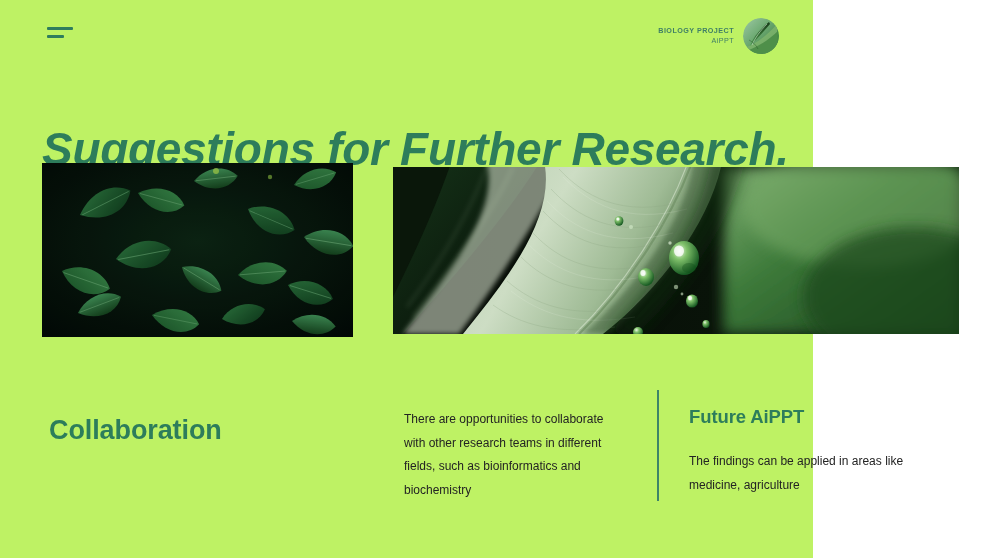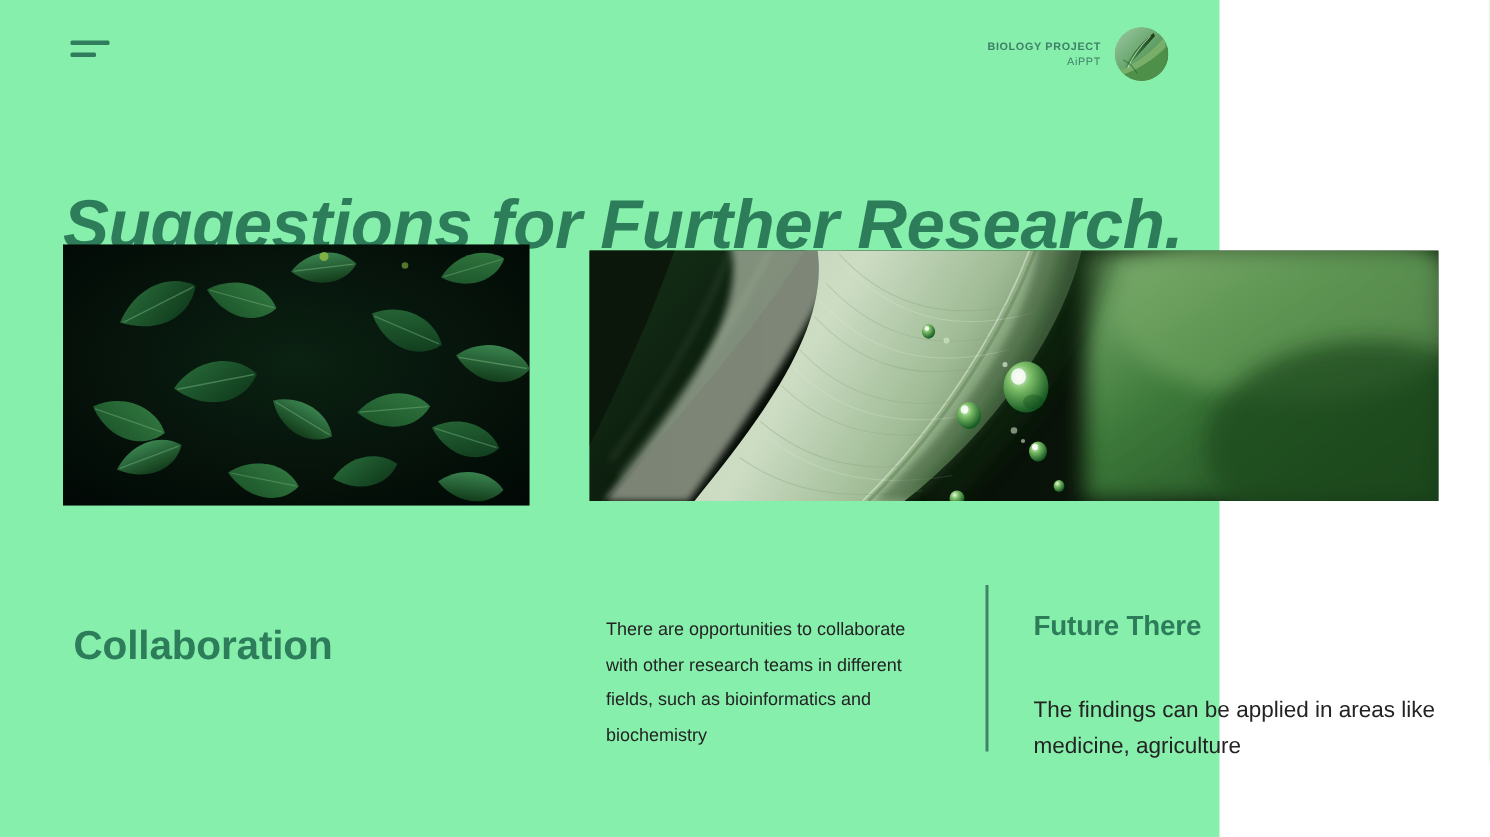--- a/index.html
+++ b/index.html
@@ -13,21 +13,21 @@
     height: 558px;
     overflow: hidden;
     font-family: "Liberation Sans", sans-serif;
     -webkit-font-smoothing: antialiased;
   }
 
   .slide {
     position: relative;
     width: 813px;
     height: 558px;
-    background: #86efac;
+    background: #bef264;
   }
 
   
   .menu-icon {
     position: absolute;
     left: 47px;
     top: 27px;
     width: 26px;
     height: 16px;
     cursor: pointer;
@@ -150,22 +150,22 @@
     width: 268px;
   }
   .future-title {
     font-size: 18.5px;
     line-height: 26px;
     font-weight: 700;
     color: #2d7d5b;
     letter-spacing: -0.1px;
   }
   .future-body {
-    margin-top: 32px;
-    font-size: 15px;
+    margin-top: 20px;
+    font-size: 12px;
     line-height: 23.5px;
     color: #232323;
   }
 </style>
 </head>
 <body>
 
 <div class="slide">
 
   <div class="menu-icon">
@@ -393,17 +393,17 @@
 
   <div class="col-heading">
     <span class="l1">Collaboration</span>
   </div>
 
   <p class="body-text-mid">There are opportunities to collaborate with other research teams in different fields, such as bioinformatics and biochemistry</p>
 
   <div class="divider-line"></div>
 
   <div class="future-block">
-    <div class="future-title">Future There</div>
+    <div class="future-title">Future AiPPT</div>
     <p class="future-body">The findings can be applied in areas like medicine, agriculture</p>
   </div>
 
 </div>
 
 </body></html>

